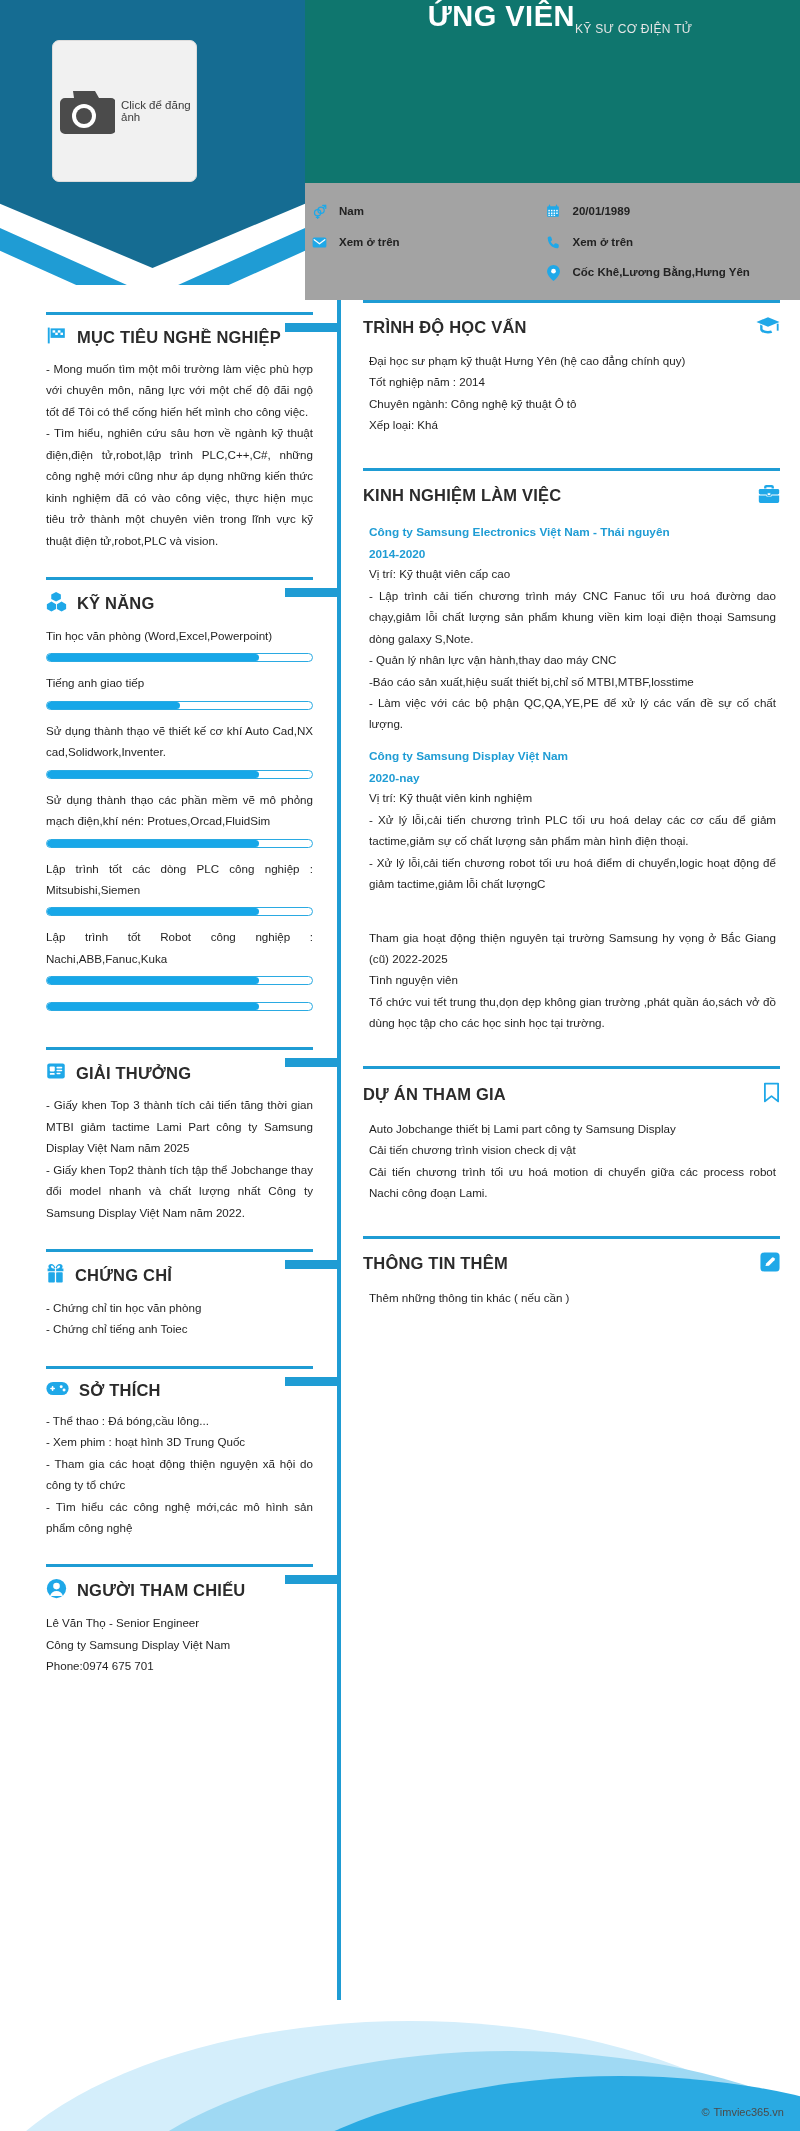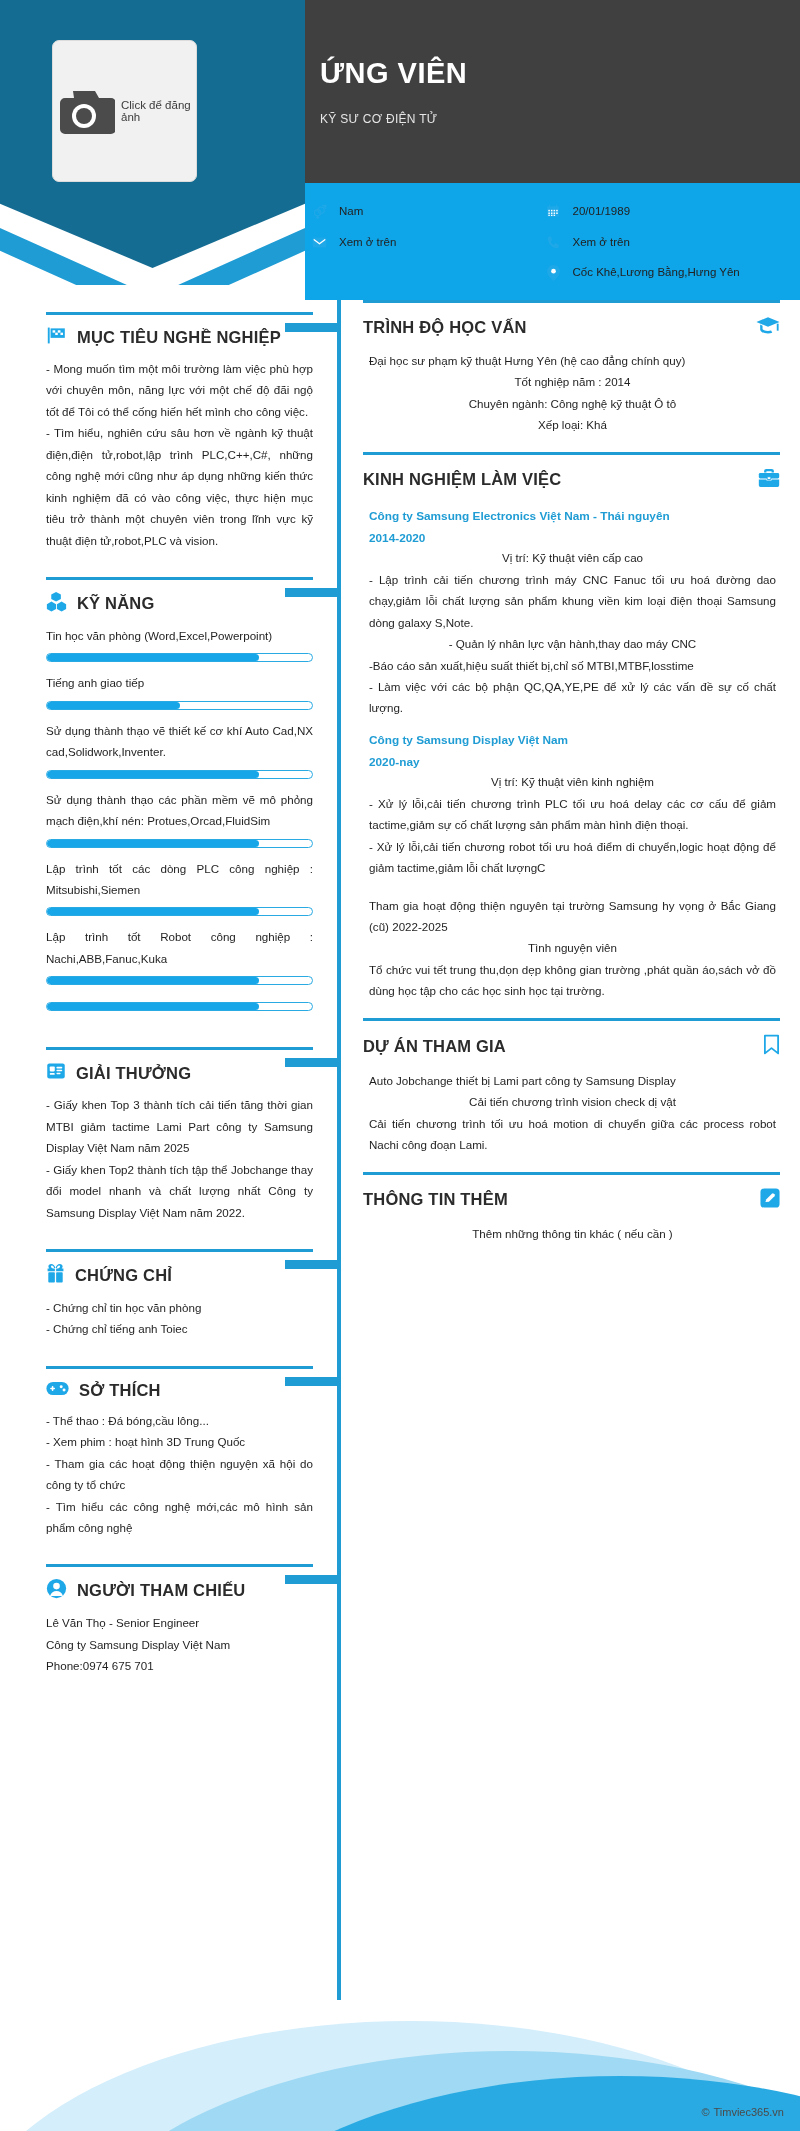--- a/index.html
+++ b/index.html
@@ -51,45 +51,45 @@
   }
   .photo-box svg { display:block; }
   .photo-label {
     font-size: 11.5px;
     color: #3c3c3c;
   }
   .hdr-black {
     position: absolute;
     left: 305px; top: 0;
     width: 495px; height: 183px;
-    background: #404040;
-    display: flex;
-    flex-direction: column;
+    background: #0f766e;
+    display: flex;
     justify-content: center;
     padding-left: 15px;
   }
   .cand-name {
     color: #ffffff;
     font-size: 29px;
     font-weight: bold;
     letter-spacing: 0.5px;
     line-height: 1.15;
   }
   .cand-title {
     color: #e6e6e6;
     font-size: 12px;
     margin-top: 22px;
     letter-spacing: 0.3px;
   }
   .contact-wrap {
     position: absolute;
     left: 305px; top: 183px;
     width: 495px; height: 117px;
-    background: #0ea5e9;
+    background: #a3a3a3;
     padding: 20px 22px 0 0;
+    font-weight: bold;
   }
   .contact-grid {
     display: grid;
     grid-template-columns: 1fr 1fr;
     row-gap: 14px;
     padding-left: 6px;
   }
   .c-item {
     display: flex;
     align-items: flex-start;
@@ -175,21 +175,21 @@
     overflow: hidden;
   }
   .skill-fill {
     position: absolute;
     left: 0; top: 0; bottom: 0;
     background: #17a7e8;
     border-radius: 6px;
   }
 
   
-  .rsec { padding: 0 20px 0 22px; }
+  .rsec { padding: 0 20px 16px 22px; }
   .rsec-head {
     border-top: 3px solid #1f9cd4;
     display: flex;
     align-items: center;
     justify-content: space-between;
     padding: 13px 0 11px 0;
   }
   .rsec-title {
     font-size: 16.5px;
     font-weight: bold;
@@ -197,21 +197,21 @@
     letter-spacing: 0.2px;
   }
   .rsec-body {
     font-size: 11.6px;
     color: #1f1f1f;
     line-height: 1.85;
     text-align: justify;
     padding: 0 4px 16px 6px;
   }
   .rsec-body p { margin: 0; }
-  .rsec-body .nojust { text-align: center; }
+  .rsec-body .nojust { text-align: left; }
   .job-title {
     color: #1f9cd4;
     font-weight: bold;
     font-size: 11.8px;
     line-height: 1.55;
     text-align: left;
     padding-top: 4px;
   }
 
   

